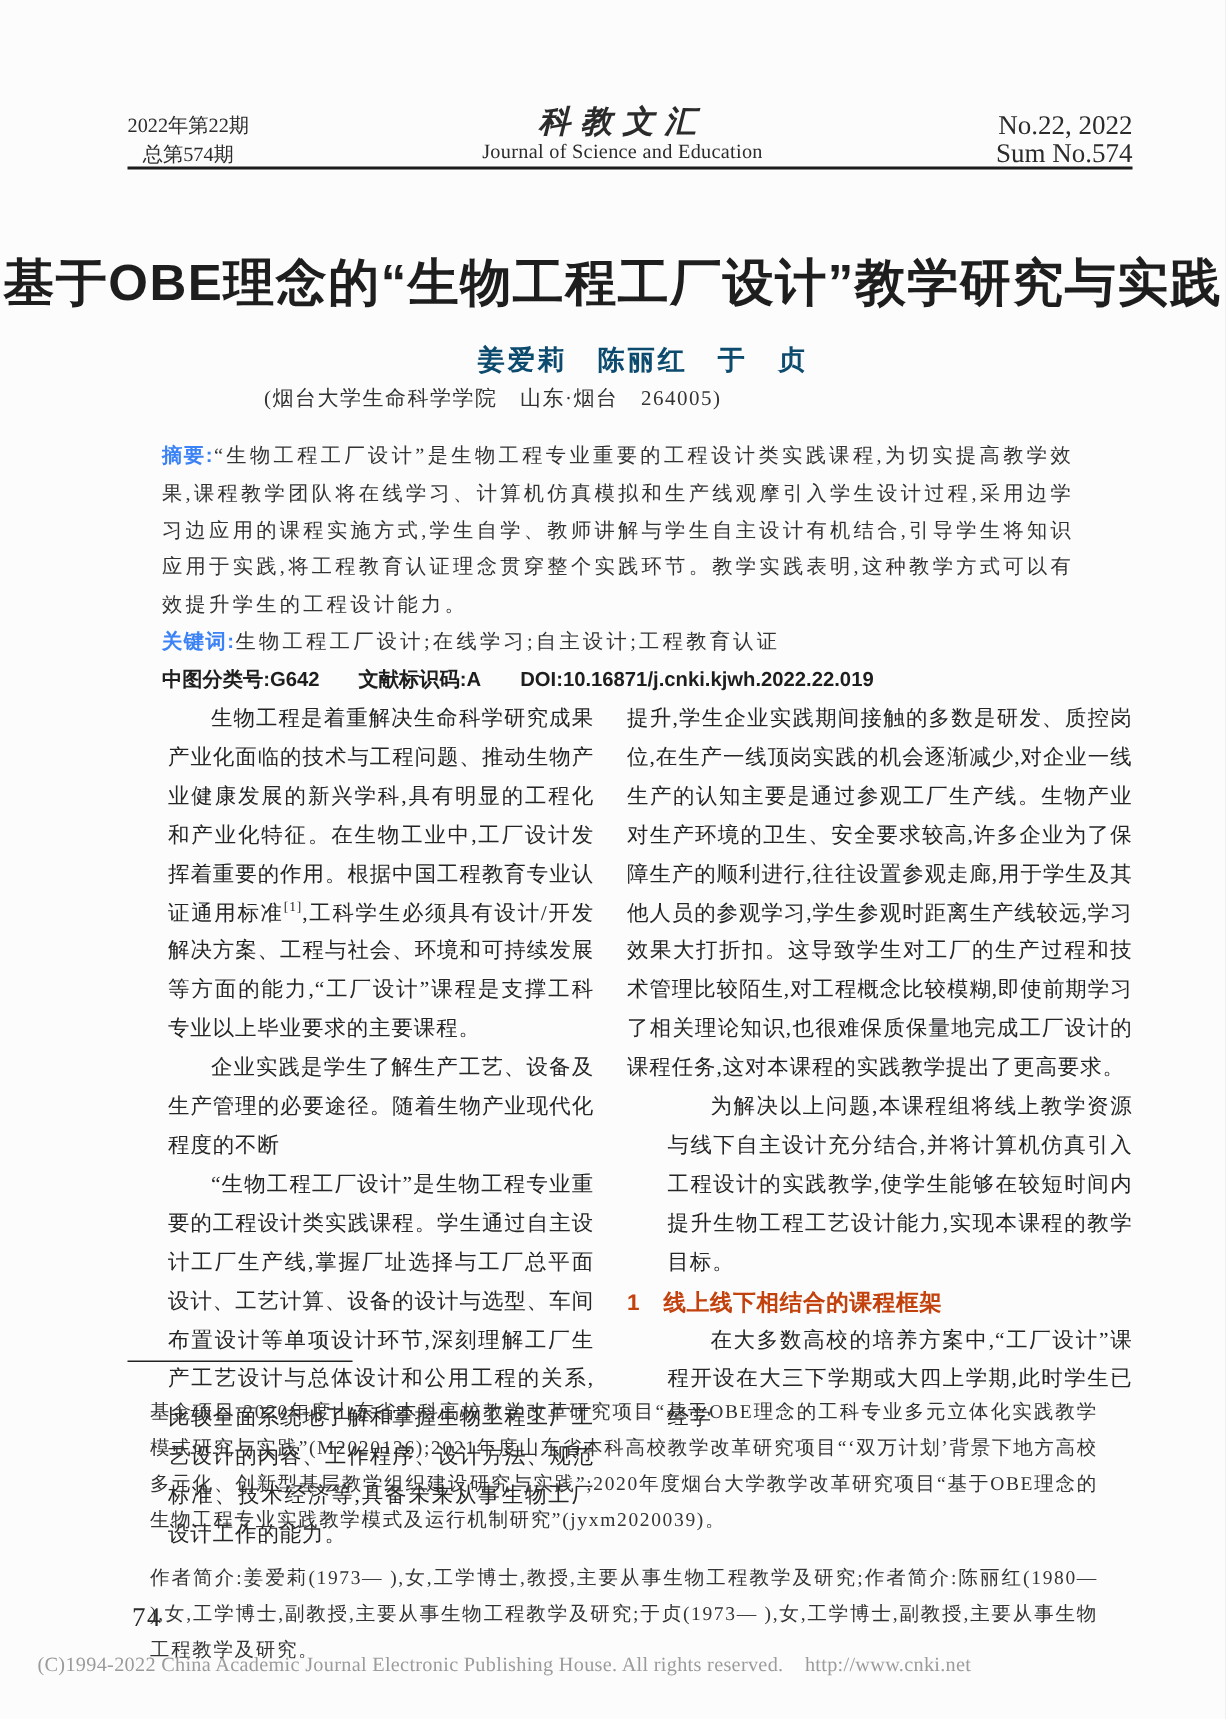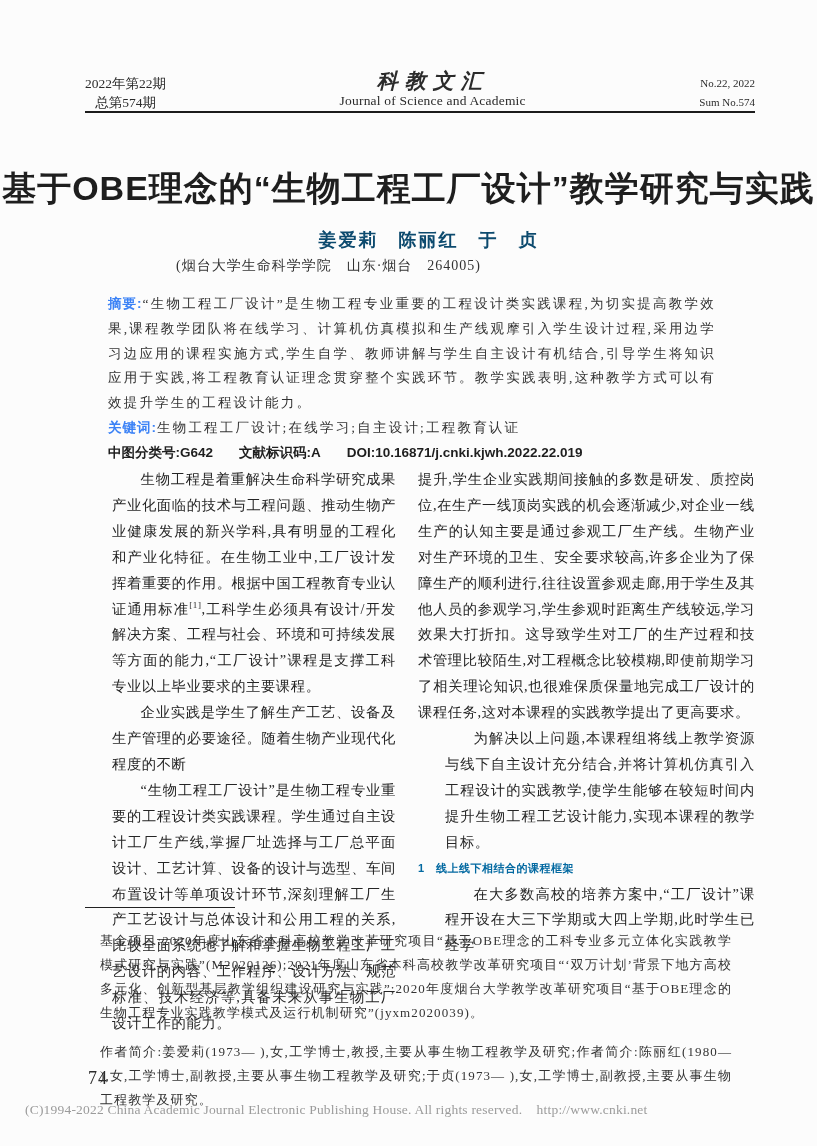--- a/index.html
+++ b/index.html
@@ -17,21 +17,21 @@
     position:absolute;top:74px;left:85px;width:670px;
     display:flex;justify-content:space-between;align-items:flex-start;
   }
   .hdr-left{font-size:13.5px;line-height:19px;text-align:center;}
   .hdr-center{text-align:center;margin-top:-4px;}
   .journal-cn{
     font-size:21px;font-weight:bold;font-style:italic;
     letter-spacing:7px;line-height:22px;
   }
   .journal-en{font-size:13.5px;line-height:18px;letter-spacing:.2px;}
-  .hdr-right{font-size:11px;line-height:19px;text-align:right;font-family:Liberation Serif, serif;}
+  .hdr-right{font-size:18px;line-height:19px;text-align:right;font-family:Liberation Serif, serif;}
   .hdr-rule{
     position:absolute;top:111px;left:85px;width:670px;height:0;
     border-top:2.2px solid #1c1c1c;
   }
   
   .title{
     position:absolute;top:166px;left:0;width:817px;
     text-align:center;
     font-family:"Liberation Sans","DejaVu Sans",sans-serif;
     font-weight:bold;font-size:34px;letter-spacing:1px;color:#1e1e1e;
@@ -70,21 +70,21 @@
     font-size:14.3px;line-height:25.9px;text-align:justify;
     letter-spacing:.6px;color:#252525;
   }
   .col-l{width:311px;}
   .col-r{width:337px;}
   .col p{margin:0;}
   .col p.ind{text-indent:2em;margin-left:27px;}
   .col sup{font-size:9px;line-height:0;}
   .h1{
     font-family:"Liberation Sans","DejaVu Sans",sans-serif;
-    font-weight:bold;font-size:11px;color:#0369a1;
+    font-weight:bold;font-size:15px;color:#c2410c;
     margin:9px 0 8px 0;text-indent:0;letter-spacing:.5px;
   }
   
   .fn-rule{
     position:absolute;top:907px;left:85px;width:150px;height:0;
     border-top:1.6px solid #222;
   }
   .fn{
     position:absolute;top:914px;left:85px;width:662px;
     font-size:13px;line-height:24px;text-align:justify;
@@ -106,21 +106,21 @@
 
 <div class="page">
 
   <div class="hdr">
     <div class="hdr-left">
       <div>2022年第22期</div>
       <div>总第574期</div>
     </div>
     <div class="hdr-center">
       <div class="journal-cn">科教文汇</div>
-      <div class="journal-en">Journal of Science and Academic</div>
+      <div class="journal-en">Journal of Science and Education</div>
     </div>
     <div class="hdr-right">
       <div>No.22, 2022</div>
       <div>Sum No.574</div>
     </div>
   </div>
   <div class="hdr-rule"></div>
 
   <div class="title">基于OBE理念的“生物工程工厂设计”教学研究与实践</div>
   <div class="authors">姜爱莉　陈丽红　于　贞</div>

